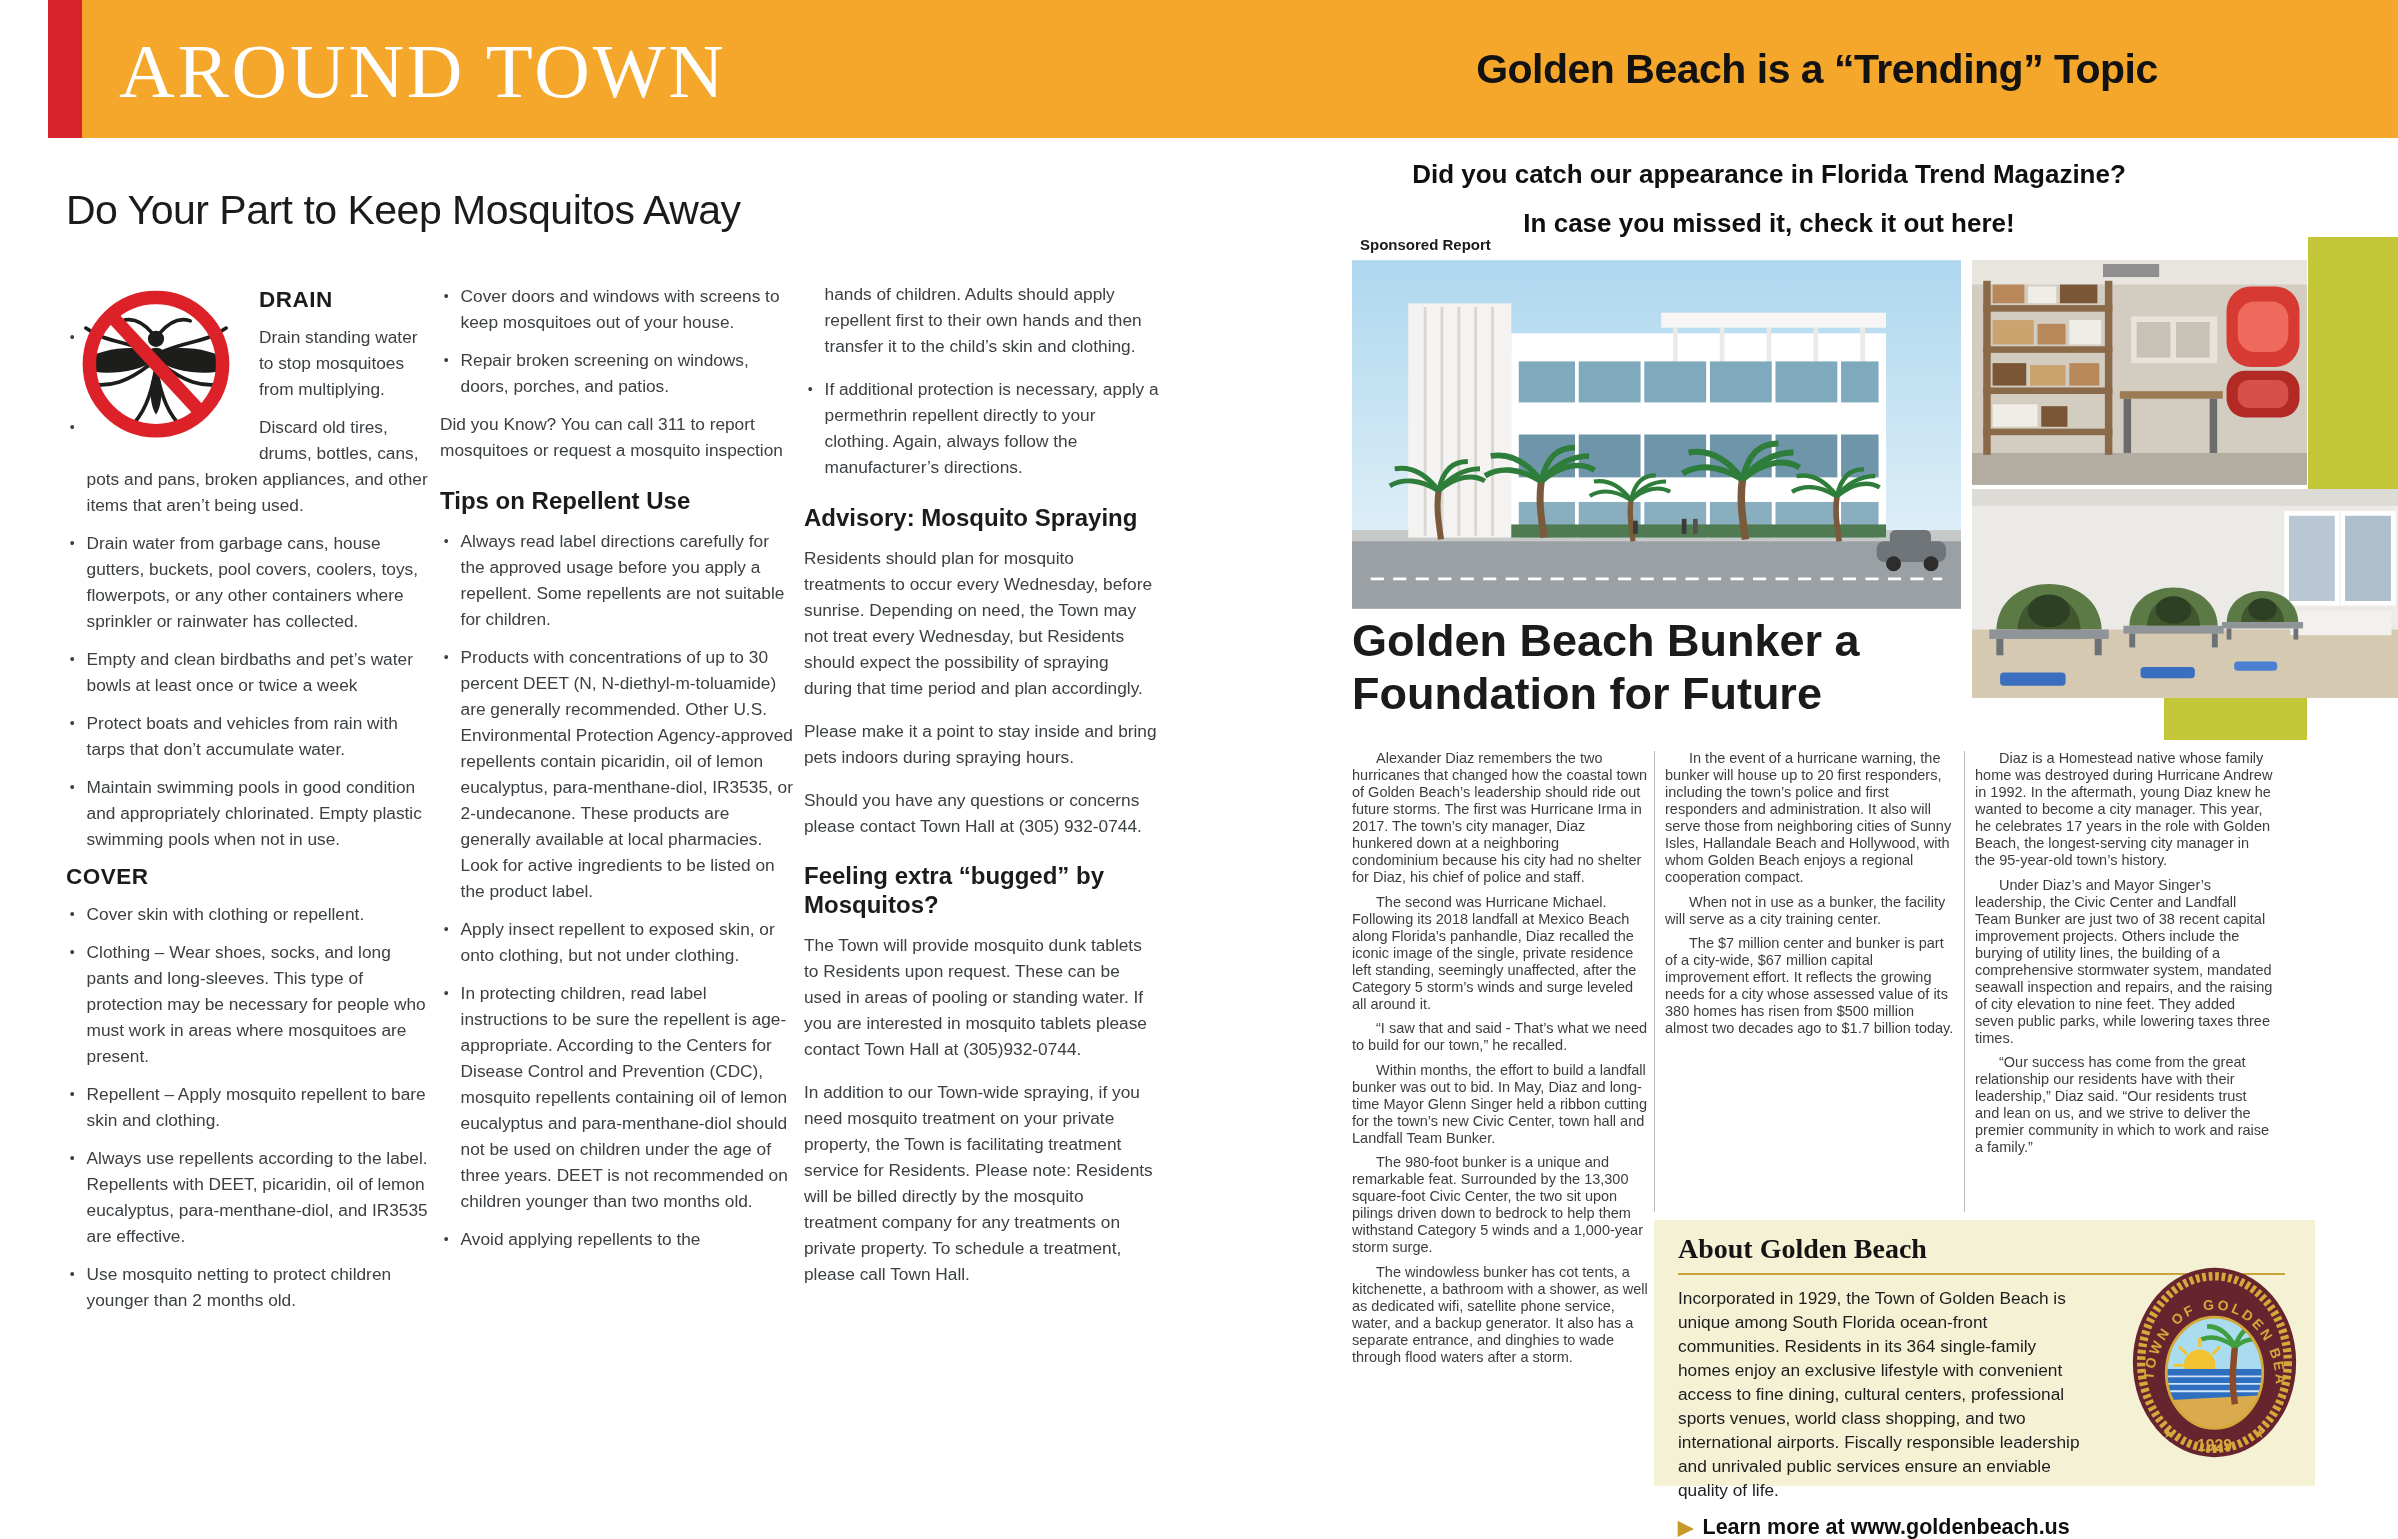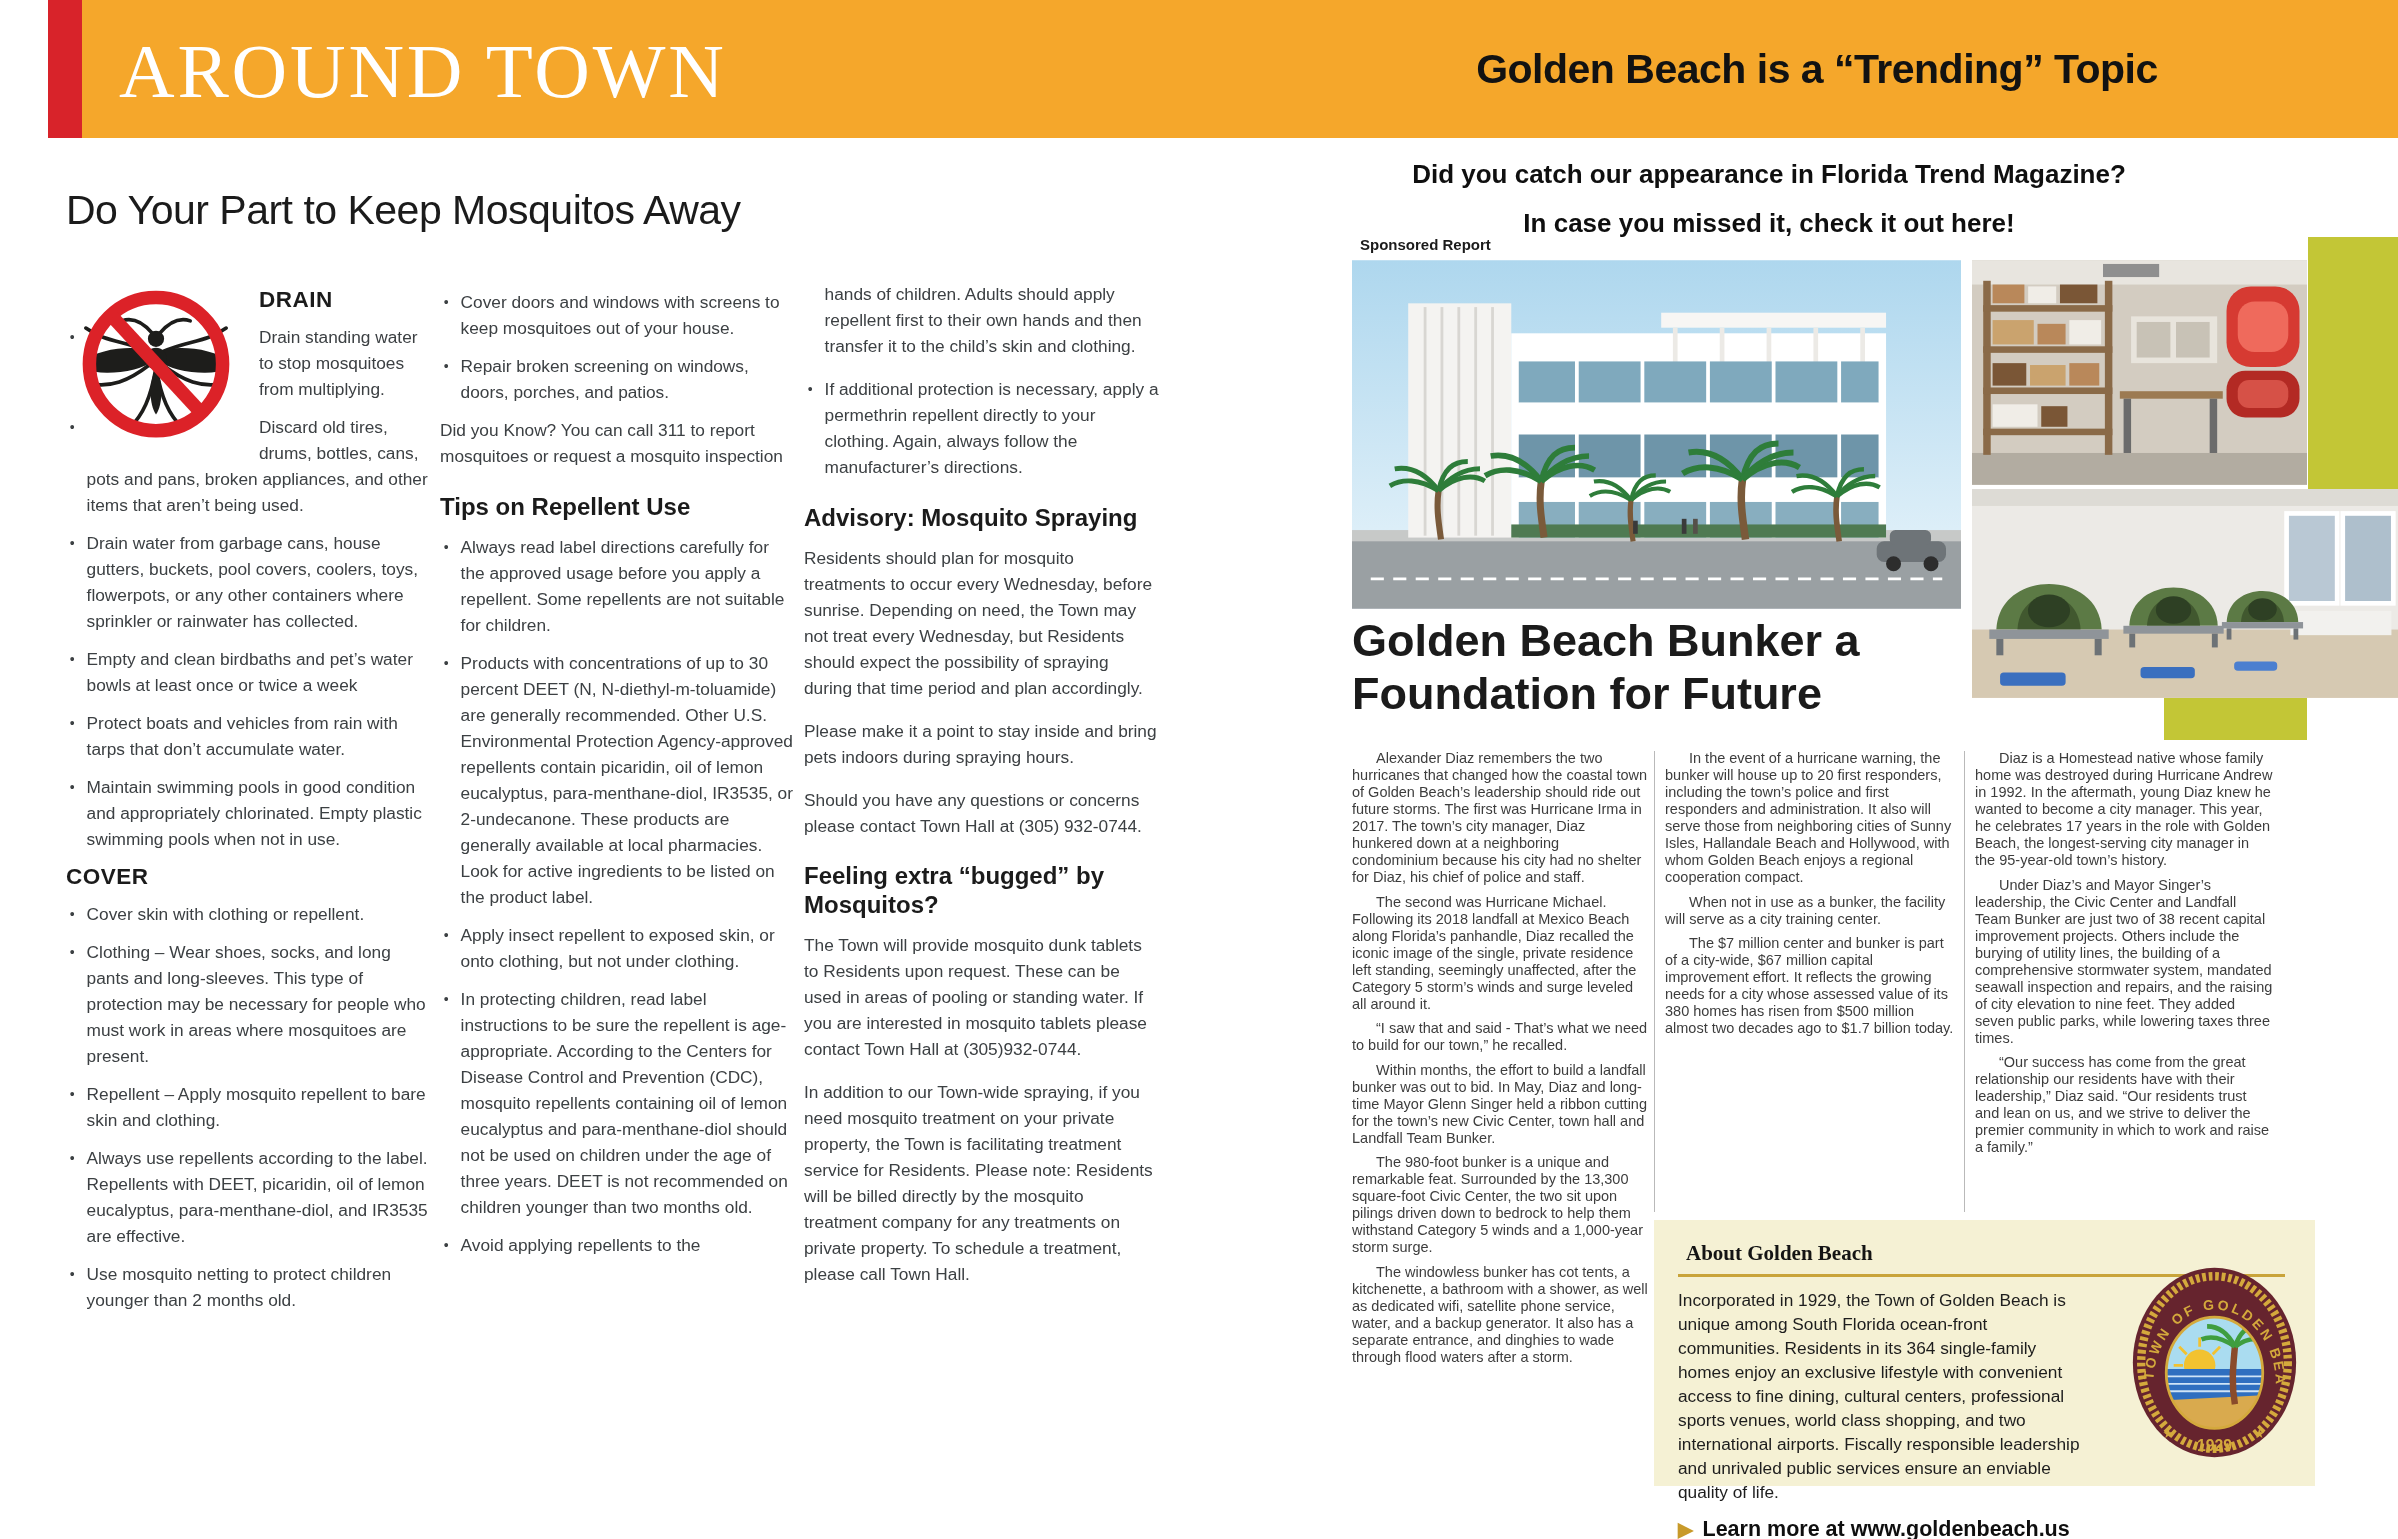--- a/index.html
+++ b/index.html
@@ -16,21 +16,21 @@
                   font-size:41px;font-weight:bold;color:#121212;letter-spacing:-0.5px;}
 
   
   .mosq-headline{position:absolute;left:66px;top:187px;width:984px;margin:0;
                  font-size:41px;font-weight:normal;color:#1b1b1b;letter-spacing:-0.5px;}
   .colL{position:absolute;top:281px;font-size:17.3px;line-height:26px;color:#3c4043;}
   .colL1{left:66px;width:364px;}
   .colL2{left:440px;width:356px;}
   .colL3{left:804px;width:356px;}
   .colL ul{list-style:none;margin:0;padding:0;}
-  .colL li{position:relative;padding-left:20.6px;margin:8px 0 12px 0;}
+  .colL li{position:relative;padding-left:20.6px;margin:2px 0 12px 0;}
   .colL li::before{content:"•";position:absolute;left:3.7px;top:0;font-size:14px;}
   .colL h4{margin:5.6px 0 11.2px 0;font-size:22.5px;color:#1b1b1b;letter-spacing:0.5px;}
   .colL h3{margin:22.5px 0 13px 0;font-size:24px;line-height:29px;color:#1b1b1b;}
   .colL p{margin:0 0 17px 0;}
   .cont-indent{padding-left:20.6px;}
   .no-mosquito{float:left;width:180px;height:167px;margin:0 13px 7.5px 0;}
 
   
   .intro{position:absolute;left:1352px;width:834px;text-align:center;
          font-size:26px;font-weight:bold;color:#0f0f0f;}
@@ -54,21 +54,21 @@
   .colR1{left:1352px;width:296px;}
   .colR2{left:1665px;width:292px;}
   .colR3{left:1975px;width:298px;}
   .colR p{margin:0 0 7.5px 0;text-indent:24px;}
   .vrule{position:absolute;top:751px;width:0.9px;height:461px;background:#b9b9b9;}
   .vrule1{left:1654px;} .vrule2{left:1964px;}
 
   
   .about{position:absolute;left:1654px;top:1220px;width:661px;height:266px;background:#f5f1d4;
          box-sizing:border-box;padding:13px 24px 0 24px;}
-  .about h2{margin:8px;font-family:"Liberation Serif",serif;font-size:21px;font-weight:bold;color:#141414;}
+  .about h2{margin:0;font-family:"Liberation Serif",serif;font-size:28px;font-weight:bold;color:#141414;}
   .about .rule{height:2.8px;background:#c9a43a;margin:7.5px 0 11.2px 0;width:607px;}
   .about-body{width:405px;font-size:17.3px;line-height:24px;color:#1d1d1d;}
   .learn-row{margin-top:13px;font-size:21.5px;font-weight:bold;color:#0f0f0f;}
   .learn-arrow{color:#c89a2a;margin-right:9.4px;font-size:19.7px;}
   .seal{position:absolute;right:17px;top:45px;width:167px;height:195px;}
 
   
   .footer-item{position:absolute;top:1569px;font-size:16px;color:#333;}
   .f-left{left:66px;} .f-issue{left:1070px;} .f-date{left:1279px;}
   .f-right{left:2052px;width:276px;text-align:right;}

